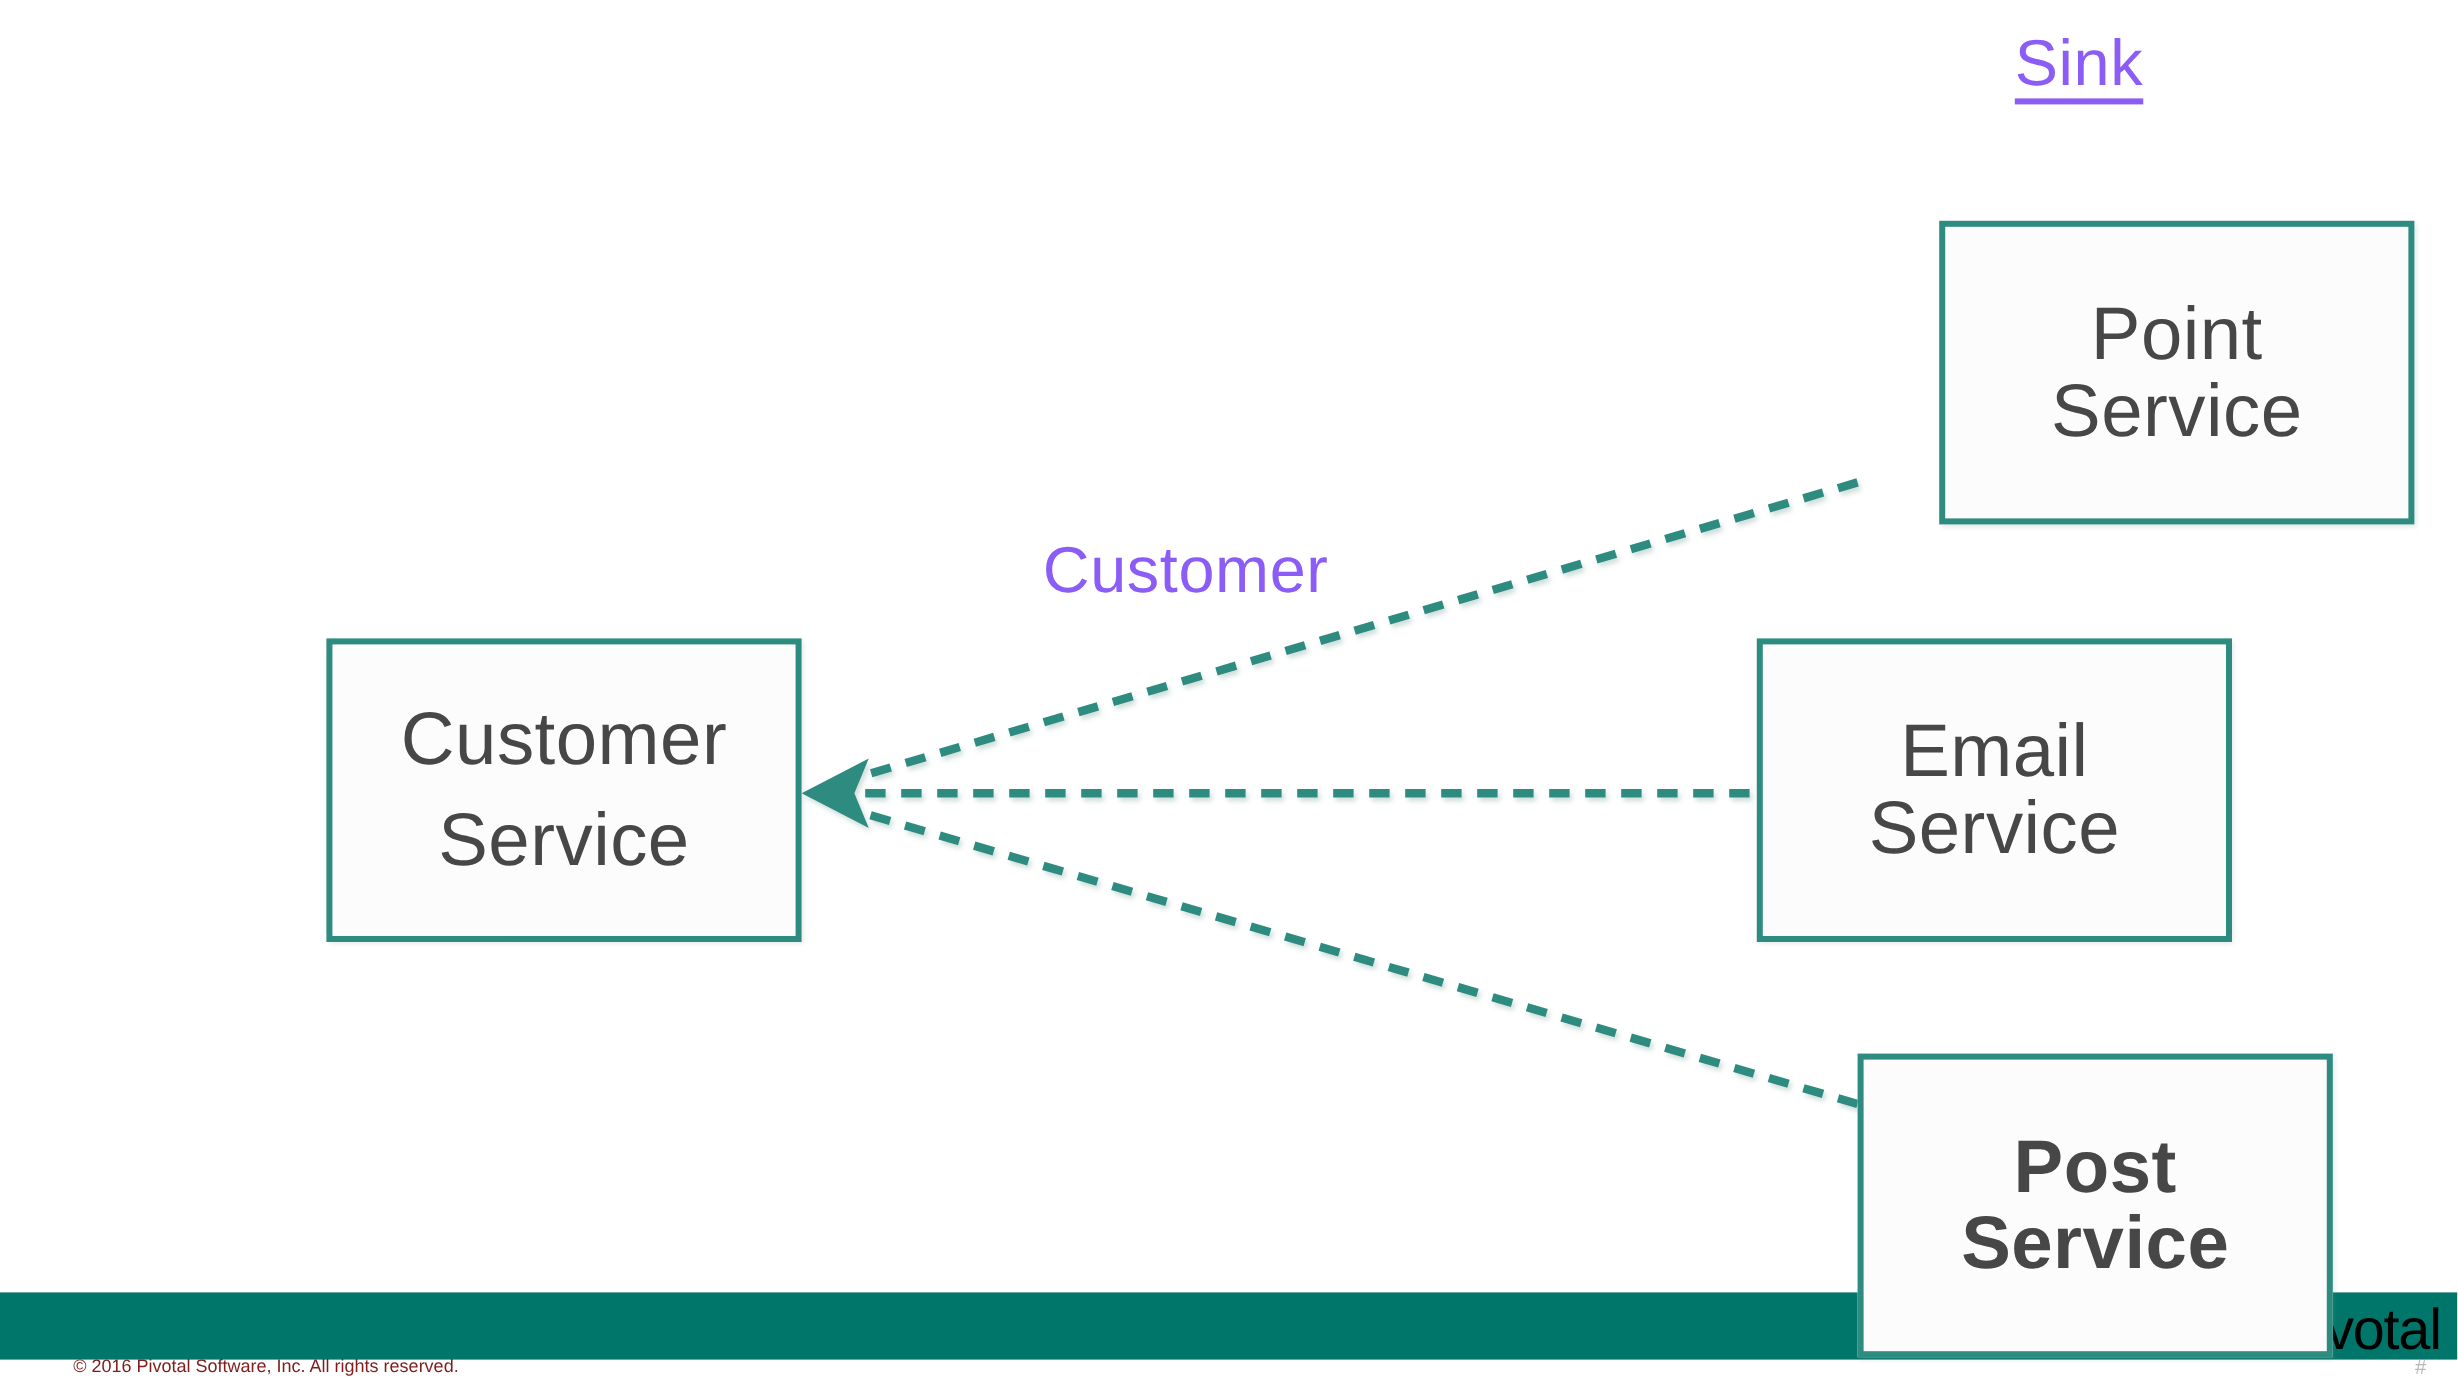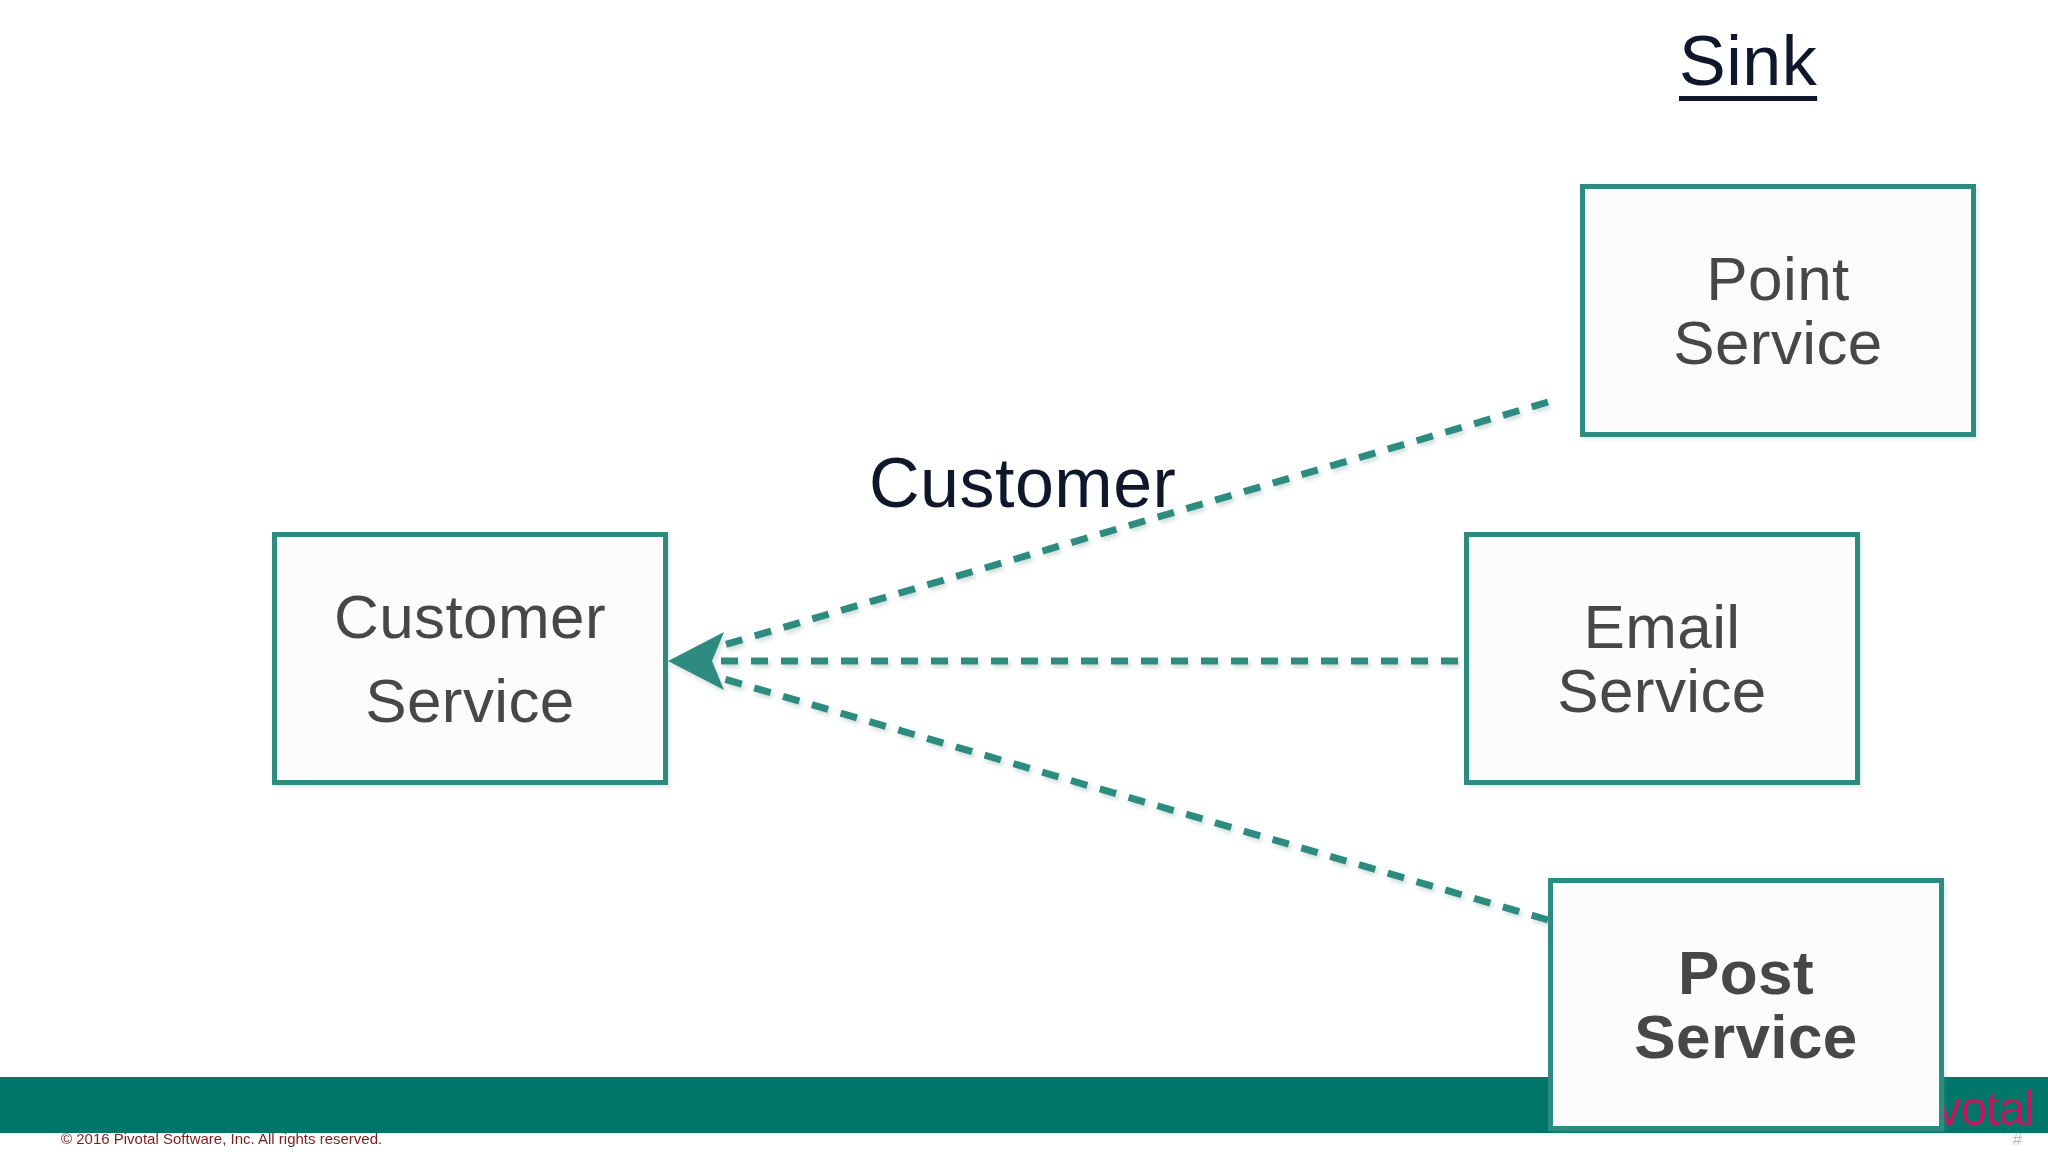--- a/index.html
+++ b/index.html
@@ -12,22 +12,22 @@
     width: 2048px;
     height: 1152px;
     background: #ffffff;
     overflow: hidden;
     font-family: "Liberation Sans", sans-serif;
   }
 
   
   .caption {
     position: absolute;
-    color: #0f172a;
-    font-size: 70px;
+    color: #8b5cf6;
+    font-size: 54px;
     line-height: 1;
     font-weight: 400;
     white-space: nowrap;
     letter-spacing: 0.5px;
   }
   .caption.underlined {
     text-decoration: underline;
     text-decoration-thickness: 5px;
     text-underline-offset: 11px;
   }
@@ -49,21 +49,21 @@
     z-index: 6;
   }
   .service-box .line {
     color: #474747;
     font-size: 62px;
     line-height: 1.02;
     white-space: nowrap;
     letter-spacing: 0.4px;
   }
   #box-customer-service { left: 272px;  top: 532px;  width: 396px; height: 253px; gap: 20px; }
-  #box-point-service    { left: 1580px; top: 184px;  width: 396px; height: 253px; }
+  #box-point-service    { left: 1616px; top: 184px;  width: 396px; height: 253px; }
   #box-email-service    { left: 1464px; top: 532px;  width: 396px; height: 253px; }
   #box-post-service     { left: 1548px; top: 878px;  width: 396px; height: 253px; font-weight: bold; }
 
   
   #connectors {
     position: absolute;
     left: 0; top: 0;
     width: 2048px;
     height: 1152px;
     z-index: 4;
@@ -77,21 +77,21 @@
     top: 1077px;
     width: 2048px;
     height: 56px;
     background: #00766a;
     z-index: 2;
   }
   #brand-logo {
     position: absolute;
     right: 14px;
     top: 1085px;
-    color: #be185d;
+    color: #000000;
     font-size: 48px;
     line-height: 1;
     letter-spacing: -1px;
     z-index: 3;
     white-space: nowrap;
   }
   #copyright {
     position: absolute;
     left: 61px;
     top: 1131px;

